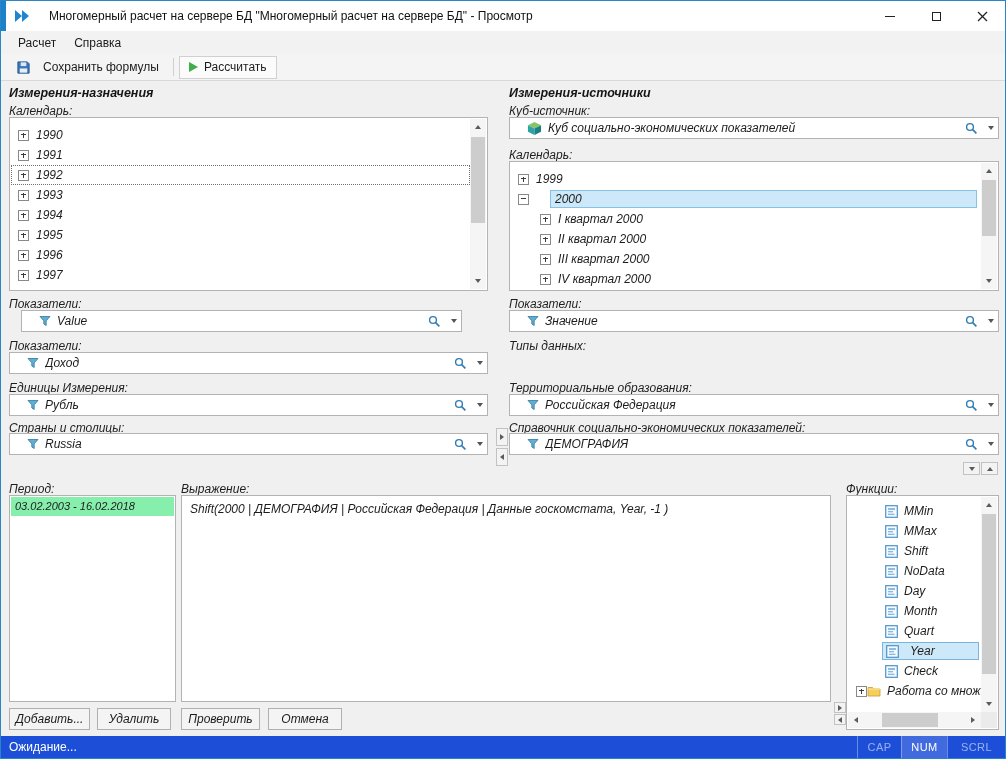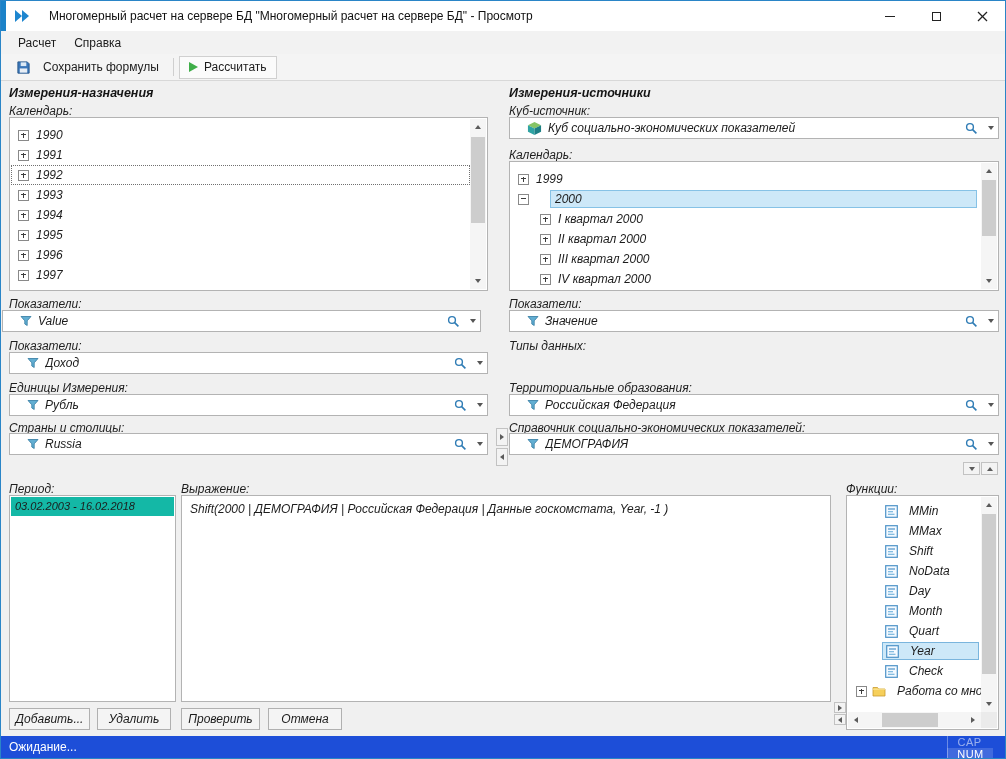--- a/index.html
+++ b/index.html
@@ -66,32 +66,32 @@
   .fbtn { display:flex; align-items:center; padding:0 5px; height:100%; }
   .fdrop { display:flex; align-items:center; justify-content:center; width:15px; height:100%; }
   .chev { width:0; height:0; border-left:3.5px solid transparent; border-right:3.5px solid transparent; border-top:4px solid #555; }
 
   
   .btn { height:22px; background:#f4f4f4; border:1px solid #b0b0b0; display:flex; align-items:center; justify-content:center; font-size:12px; }
   .mini-btn { background:#f3f3f3; border:1px solid #c2c2c2; display:flex; align-items:center; justify-content:center; }
 
   
   .period-item { margin:1px; height:19px; line-height:19px; padding:0 4px; font-size:11px; white-space:nowrap; }
-  .period-item.selected { background:#14b8a6; }
+  .period-item.selected { background:#86efac; }
   .expr { padding:6px 8px; font-size:12px; overflow:hidden; }
   .func-content { position:absolute; left:1px; top:1px; right:17px; bottom:17px; overflow:hidden; padding-top:4px; }
-  .frow { display:flex; align-items:center; height:20px; gap:5px; padding-left:37px; white-space:nowrap; }
+  .frow { display:flex; align-items:center; height:20px; padding-left:37px; white-space:nowrap; }
   .frow.selrow { padding-left:34px; padding-right:2px; }
   .fin { display:flex; align-items:center; gap:5px; flex:1; height:18px; padding:0 3px; }
   .fin.sel { background:#cde8f8; border:1px solid #7ab5dd; }
   .frow.folder { padding-left:8px; }
 
   
   .statusbar { position:absolute; left:0; right:0; bottom:0; height:22px; background:#1d4ed8; display:flex; align-items:center; padding-left:8px; color:#fff; font-size:12px;text-align:right; }
-  .indicators { margin-left:auto; display:flex; height:100%;flex-direction:column; }
+  .indicators { margin-left:auto; display:flex; height:100%; }
   .ind { display:flex; align-items:center; justify-content:center; border-left:1px solid rgba(255,255,255,0.35); font-size:11px; letter-spacing:0.4px; }
   .ind.dim { color:rgba(255,255,255,0.55); }
   .ind.active { color:#fff; background:rgba(255,255,255,0.16); }
 </style>
 </head>
 <body>
 
 <div class="window">
 
   <div class="titlebar">
@@ -189,21 +189,21 @@
           <span class="t-up"></span>
         </div>
       <div class="vthumb" style="top:18px;height:86px"></div>
       <div class="sarrow down">
           <span class="t-down"></span>
         </div>
     </div>
   </div>
 
   <div class="label abs" style="left:8px;top:296px">Показатели:</div>
-  <div class="field abs" style="left:1px;top:309px;width:479px">
+  <div class="field abs" style="left:20px;top:309px;width:441px">
     <span class="ficon">
         <svg width="12" height="12" viewBox="0 0 12 12">
           <path d="M1 1.5h10L7.2 5.8v4.7L4.8 9V5.8L1 1.5z" fill="#62aed2" stroke="#30789f" stroke-width="0.8"></path>
         </svg>
       </span>
     <span class="ftext">Value</span>
     <span class="fbtn">
         <svg width="13" height="13" viewBox="0 0 13 13">
           <circle cx="5" cy="5" r="3.4" fill="none" stroke="#2f7cb5" stroke-width="1.4"></circle>
           <line x1="7.6" y1="7.6" x2="11.4" y2="11.4" stroke="#2f7cb5" stroke-width="1.6"></line>

